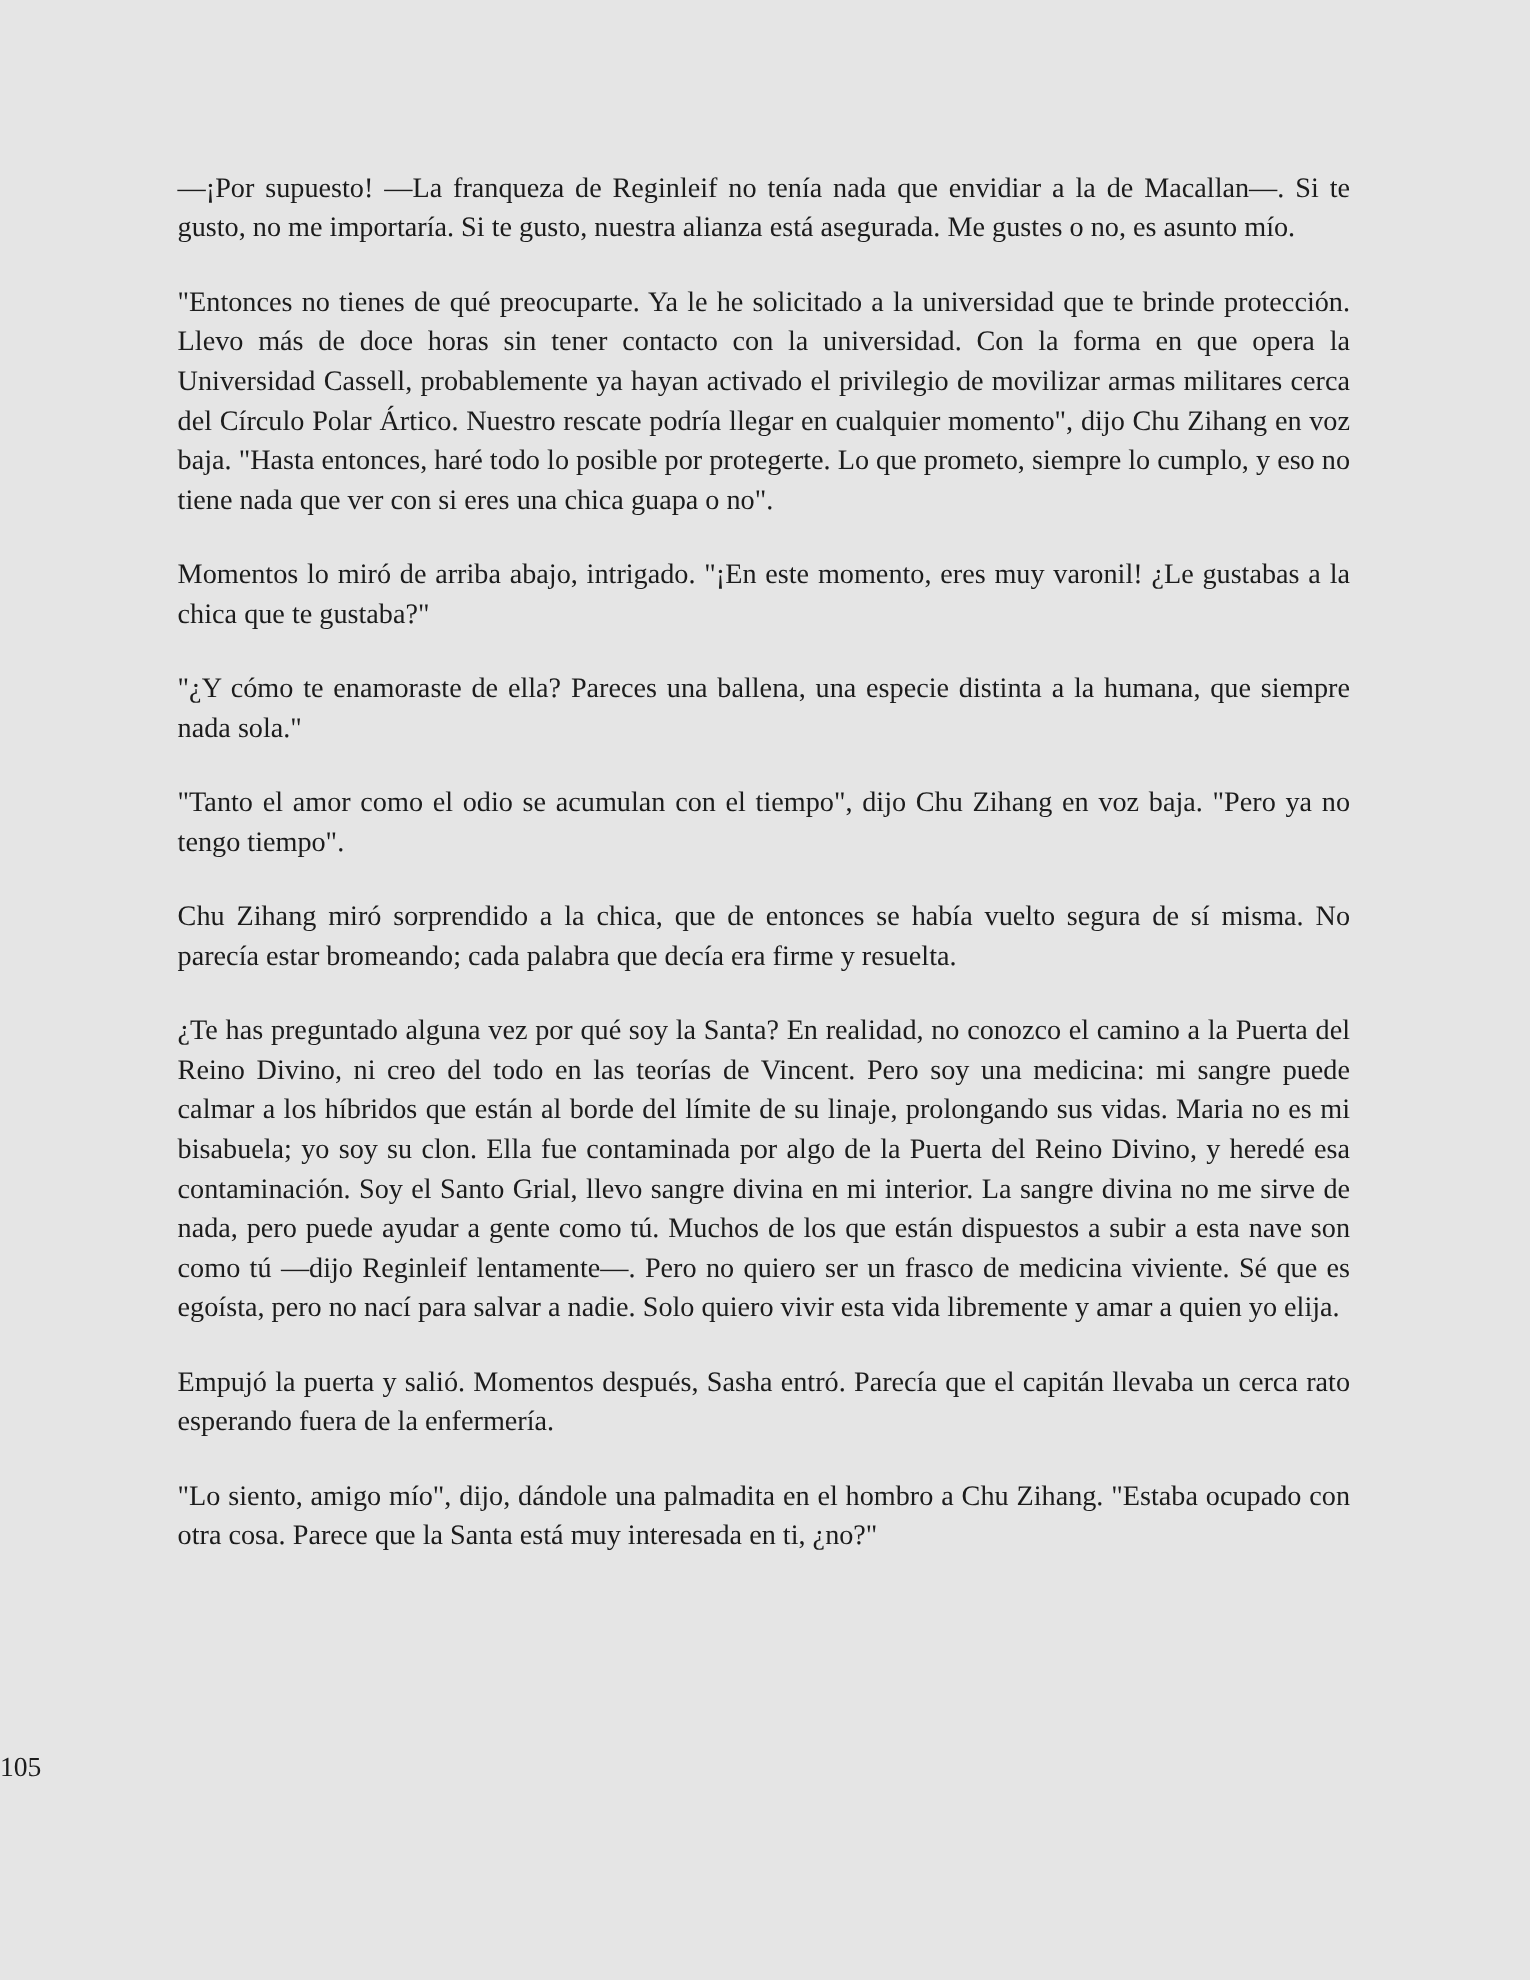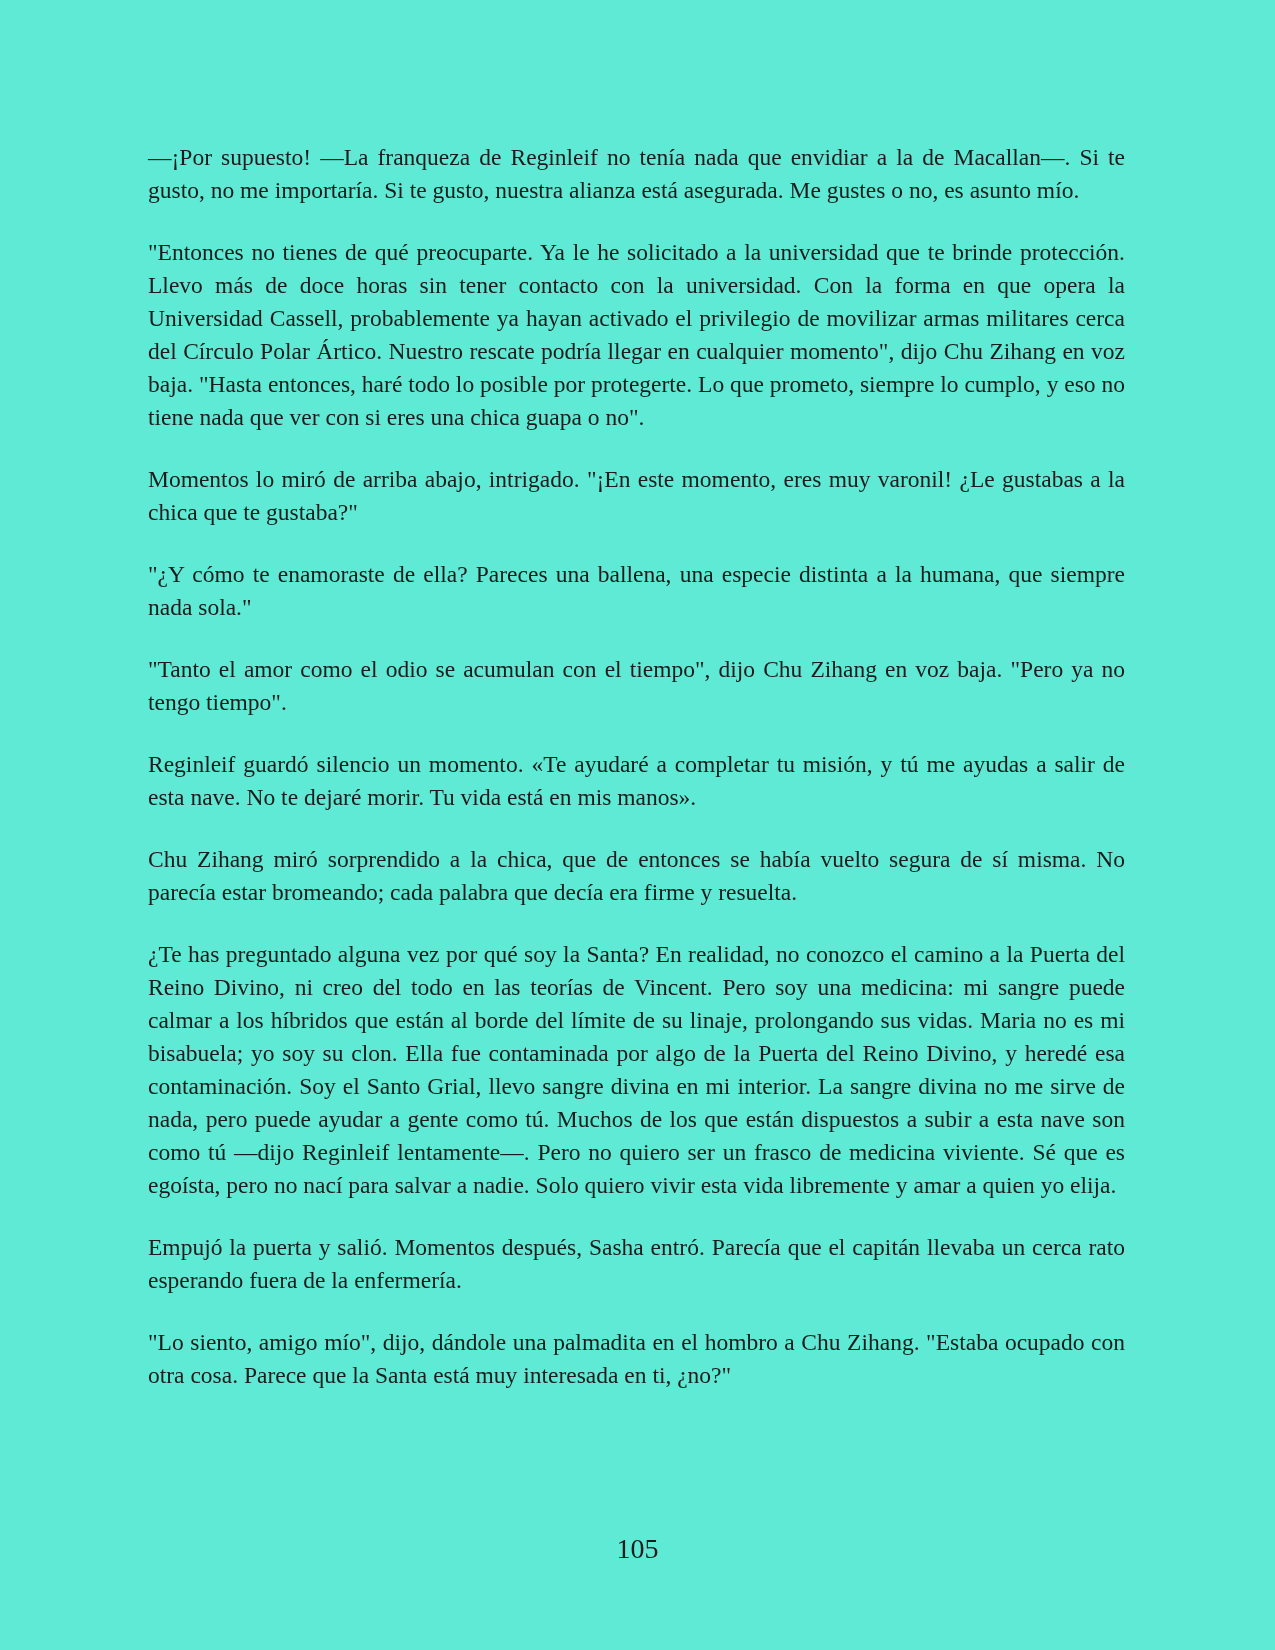--- a/index.html
+++ b/index.html
@@ -3,59 +3,58 @@
 <meta charset="utf-8">
 <style>
   * { margin: 0; padding: 0; box-sizing: border-box; }
   html, body {
     background: #ffffff;
   }
   .page {
     position: relative;
     width: 1275px;
     height: 1650px;
-    background: #5eead4;
+    background: #e5e5e5;
     font-family: "Liberation Serif", "DejaVu Serif", serif;
     color: #1c1c1c;
     overflow: hidden;
     margin: 0 auto;
   }
   .text-block {
     position: absolute;
     left: 148px;
     top: 141px;
     width: 977px;
   }
   .text-block p {
     font-size: 23.5px;
     line-height: 33px;
     text-align: justify;
     margin-bottom: 29px;
   }
   .page-number {
     position: absolute;
-    top: 1532px;
+    top: 1456px;
     left: 0;
     width: 100%;
-    text-align: center;
-    font-size: 28px;
+    text-align: left;
+    font-size: 23px;
     line-height: 33px;
     color: #1c1c1c;
   }
 </style>
 </head>
 <body>
 
 <div class="page">
   <div class="text-block">
     <p>—¡Por supuesto! —La franqueza de Reginleif no tenía nada que envidiar a la de Macallan—. Si te gusto, no me importaría. Si te gusto, nuestra alianza está asegurada. Me gustes o no, es asunto mío.</p>
     <p>"Entonces no tienes de qué preocuparte. Ya le he solicitado a la universidad que te brinde protección. Llevo más de doce horas sin tener contacto con la universidad. Con la forma en que opera la Universidad Cassell, probablemente ya hayan activado el privilegio de movilizar armas militares cerca del Círculo Polar Ártico. Nuestro rescate podría llegar en cualquier momento", dijo Chu Zihang en voz baja. "Hasta entonces, haré todo lo posible por protegerte. Lo que prometo, siempre lo cumplo, y eso no tiene nada que ver con si eres una chica guapa o no".</p>
     <p>Momentos lo miró de arriba abajo, intrigado. "¡En este momento, eres muy varonil! ¿Le gustabas a la chica que te gustaba?"</p>
     <p>"¿Y cómo te enamoraste de ella? Pareces una ballena, una especie distinta a la humana, que siempre nada sola."</p>
     <p>"Tanto el amor como el odio se acumulan con el tiempo", dijo Chu Zihang en voz baja. "Pero ya no tengo tiempo".</p>
-    <p>Reginleif guardó silencio un momento. «Te ayudaré a completar tu misión, y tú me ayudas a salir de esta nave. No te dejaré morir. Tu vida está en mis manos».</p>
     <p>Chu Zihang miró sorprendido a la chica, que de entonces se había vuelto segura de sí misma. No parecía estar bromeando; cada palabra que decía era firme y resuelta.</p>
     <p>¿Te has preguntado alguna vez por qué soy la Santa? En realidad, no conozco el camino a la Puerta del Reino Divino, ni creo del todo en las teorías de Vincent. Pero soy una medicina: mi sangre puede calmar a los híbridos que están al borde del límite de su linaje, prolongando sus vidas. Maria no es mi bisabuela; yo soy su clon. Ella fue contaminada por algo de la Puerta del Reino Divino, y heredé esa contaminación. Soy el Santo Grial, llevo sangre divina en mi interior. La sangre divina no me sirve de nada, pero puede ayudar a gente como tú. Muchos de los que están dispuestos a subir a esta nave son como tú —dijo Reginleif lentamente—. Pero no quiero ser un frasco de medicina viviente. Sé que es egoísta, pero no nací para salvar a nadie. Solo quiero vivir esta vida libremente y amar a quien yo elija.</p>
     <p>Empujó la puerta y salió. Momentos después, Sasha entró. Parecía que el capitán llevaba un cerca rato esperando fuera de la enfermería.</p>
     <p>"Lo siento, amigo mío", dijo, dándole una palmadita en el hombro a Chu Zihang. "Estaba ocupado con otra cosa. Parece que la Santa está muy interesada en ti, ¿no?"</p>
   </div>
   <div class="page-number">105</div>
 </div>
 
 </body></html>

